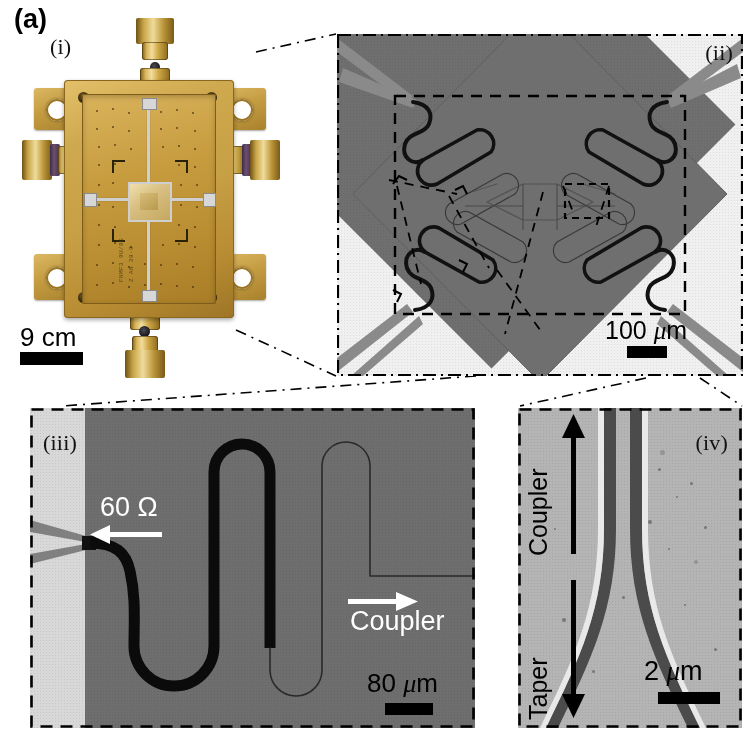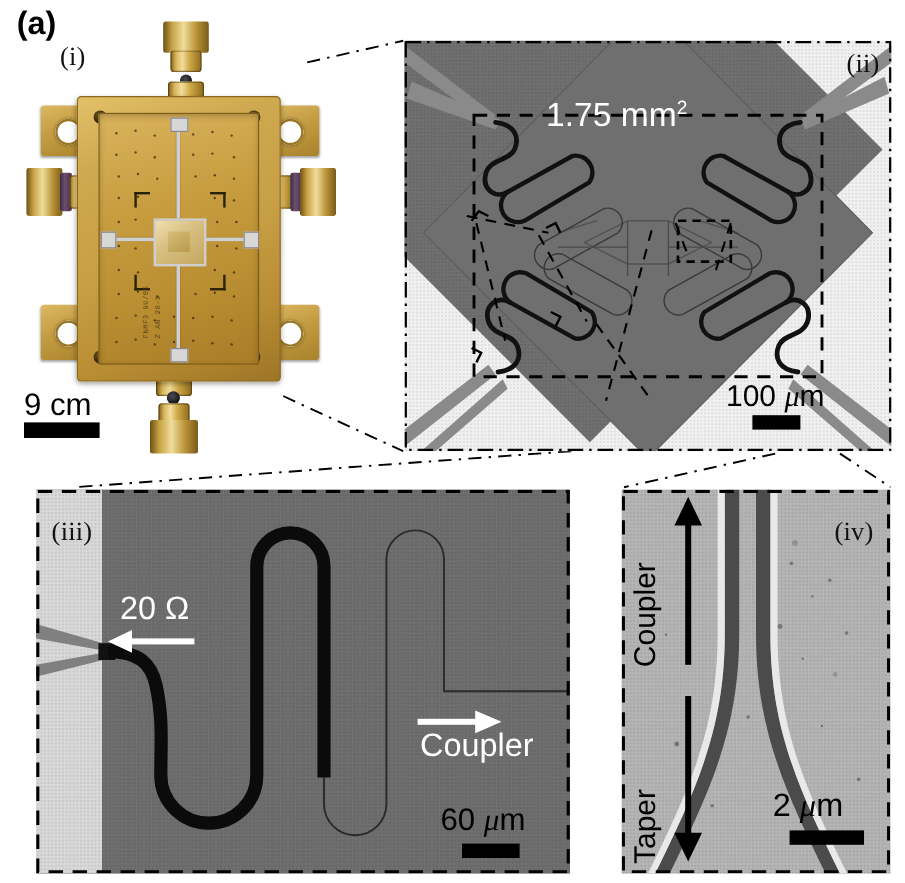--- a/index.html
+++ b/index.html
@@ -385,23 +385,20 @@
         </g>
       </g>
     </svg>
 
     <svg class="panel-border" style="left:0;top:0;width:406px;height:342px;" viewBox="0 0 406 342" xmlns="http://www.w3.org/2000/svg">
       <rect x="1" y="1" width="404" height="340" fill="none" stroke="#000" stroke-width="2.2" stroke-dasharray="13,5,2,5"></rect>
     </svg>
 
     <div class="panel-label" style="right:10px;top:6px;">(ii)</div>
 
-    <div class="scaletext light" style="left:118px;top:46px;font-size:28px;">
-      <span>1.75 mm</span><sup style="font-size:16px;vertical-align:super;">2</sup>
-    </div>
 
     <div class="scaletext" style="left:268px;top:282px;font-size:25px;">
       <span>100</span>
       <span class="mu">μ</span><span>m</span>
     </div>
     <div class="scalebar" style="left:290px;top:312px;width:40px;height:12px;"></div>
   </div>
 
   <div id="panel-iii">
     <div class="iii-light"></div>
@@ -440,26 +437,26 @@
         <rect x="76" y="124" width="56" height="5"></rect>
         <polygon points="60,126.5 80,117 80,136"></polygon>
       </g>
 
       <g fill="#ffffff">
         <rect x="318" y="191" width="54" height="5"></rect>
         <polygon points="388,193.5 366,184 366,203"></polygon>
       </g>
     </svg>
 
-    <div class="scaletext light" style="left:70px;top:84px;font-size:27px;">20 Ω</div>
+    <div class="scaletext light" style="left:70px;top:84px;font-size:27px;">60 Ω</div>
 
     <div class="scaletext light" style="left:320px;top:198px;font-size:27px;">Coupler</div>
 
     <div class="scaletext" style="left:337px;top:260px;font-size:26px;">
-      <span>60</span>
+      <span>80</span>
       <span class="mu">μ</span><span>m</span>
     </div>
     <div class="scalebar" style="left:355px;top:295px;width:48px;height:12px;"></div>
 
     <div class="panel-label" style="left:13px;top:22px;">(iii)</div>
 
     <svg class="panel-border" style="left:0;top:0;width:445px;height:320px;" viewBox="0 0 445 320" xmlns="http://www.w3.org/2000/svg">
       <rect x="1.5" y="1.5" width="442" height="317" fill="none" stroke="#000" stroke-width="2.6" stroke-dasharray="12,8"></rect>
     </svg>
   </div>

